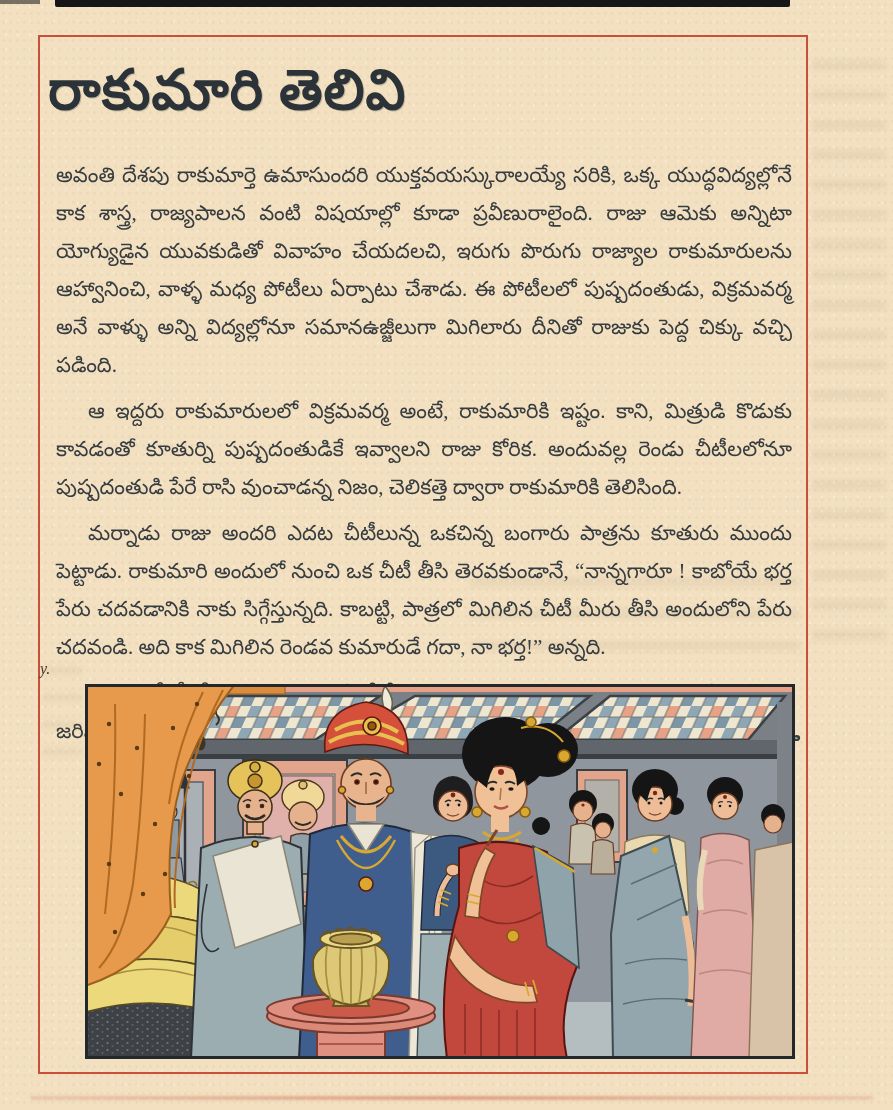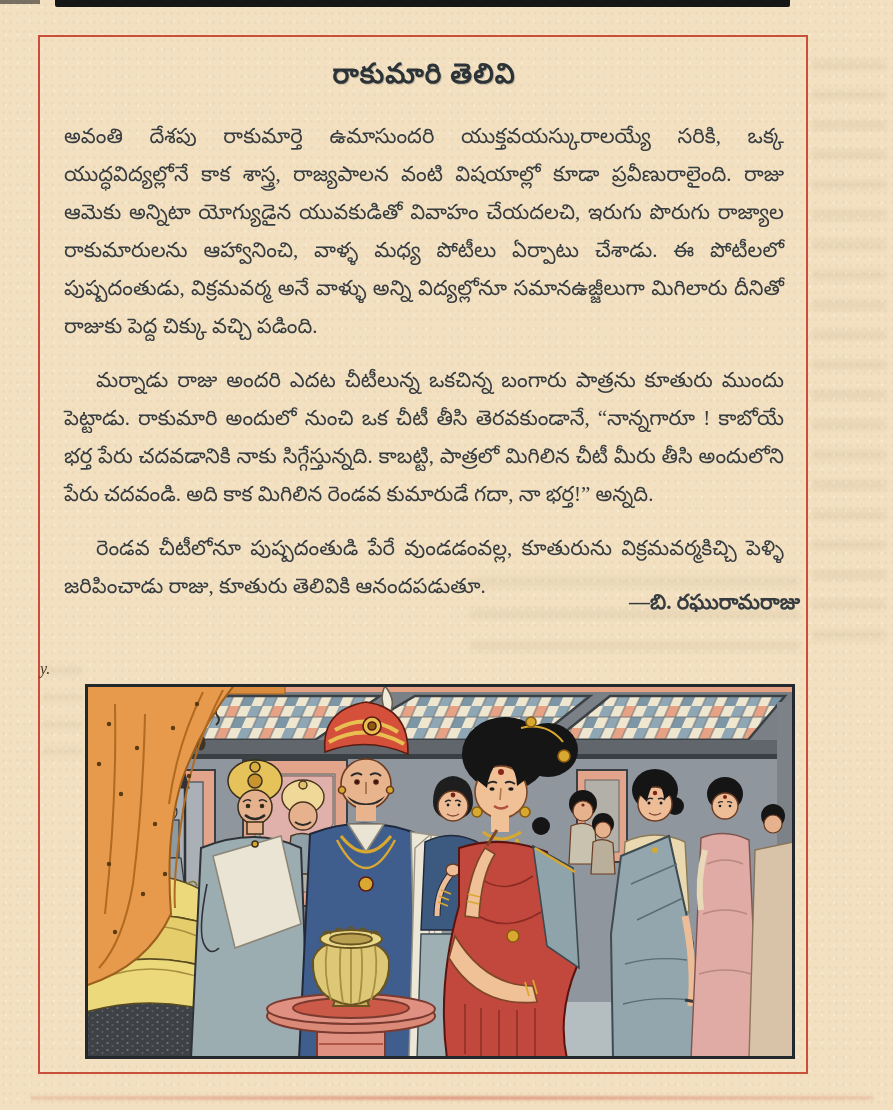--- a/index.html
+++ b/index.html
@@ -14,26 +14,26 @@
     background-image:
       radial-gradient(rgba(120,90,50,0.05) 1px, transparent 1.6px),
       radial-gradient(rgba(255,250,235,0.35) 1px, transparent 1.6px);
     background-size:7px 9px, 12px 14px;
   }
   .scan-edge-top{position:absolute;left:55px;top:0;width:735px;height:7px;background:#161616;border-radius:0 0 2px 2px;}
   .scan-edge-top2{position:absolute;left:0;top:0;width:40px;height:4px;background:rgba(20,20,20,.55);}
   .red-frame{position:absolute;left:38px;top:35px;width:766px;height:1035px;border:2px solid #c8503a;pointer-events:none;}
   .content{position:absolute;left:48px;top:46px;width:752px;}
   .title{
-    text-align:center;font-size:28px;font-weight:bold;color:#2b3338;
+    font-size:56px;font-weight:bold;color:#2b3338;
     letter-spacing:1px;margin:12px 0 20px 0;
     text-shadow:1px 1px 0 rgba(60,60,60,.25);
   }
   .story{font-size:21px;line-height:38px;text-align:justify;color:#363c40;}
-  .story p{margin:16px;text-indent:32px;}
+  .story p{margin:8px;text-indent:32px;}
   .story p.no-indent{text-indent:0;}
   .author{font-size:21px;line-height:38px;text-align:right;font-weight:bold;color:#363c40;margin-top:-38px;}
   .margin-mark{position:absolute;left:40px;top:660px;font-style:italic;font-size:16px;color:#4a3c2c;}
   .illustration{position:absolute;left:85px;top:684px;width:710px;height:375px;}
   .smudge{position:absolute;filter:blur(2.5px);pointer-events:none;}
   .smudge.right-col{left:812px;top:40px;width:74px;height:620px;opacity:.5;
     background:repeating-linear-gradient(to bottom, transparent 0 20px, rgba(135,115,85,.18) 20px 30px);}
   .smudge.mid{left:470px;top:555px;width:330px;height:110px;opacity:.5;
     background:repeating-linear-gradient(to bottom, transparent 0 22px, rgba(130,110,80,.15) 22px 32px);}
   .smudge.left-col{left:42px;top:648px;width:40px;height:120px;opacity:.45;
@@ -50,20 +50,21 @@
   <div class="scan-edge-top2"></div>
   <div class="smudge right-col"></div>
   <div class="smudge mid"></div>
   <div class="smudge left-col"></div>
   <div class="red-frame"></div>
 
   <div class="content">
     <div class="title">రాకుమారి తెలివి</div>
     <div class="story">
       <p class="no-indent">అవంతి దేశపు రాకుమార్తె ఉమాసుందరి యుక్తవయస్కురాలయ్యే సరికి, ఒక్క యుద్ధవిద్యల్లోనే కాక శాస్త్ర, రాజ్యపాలన వంటి విషయాల్లో కూడా ప్రవీణురాలైంది. రాజు ఆమెకు అన్నిటా యోగ్యుడైన యువకుడితో వివాహం చేయదలచి, ఇరుగు పొరుగు రాజ్యాల రాకుమారులను ఆహ్వానించి, వాళ్ళ మధ్య పోటీలు ఏర్పాటు చేశాడు. ఈ పోటీలలో పుష్పదంతుడు, విక్రమవర్మ అనే వాళ్ళు అన్ని విద్యల్లోనూ సమానఉజ్జీలుగా మిగిలారు దీనితో రాజుకు పెద్ద చిక్కు వచ్చి పడింది.</p>
+      <p>ఆ ఇద్దరు రాకుమారులలో విక్రమవర్మ అంటే, రాకుమారికి ఇష్టం. కాని, మిత్రుడి కొడుకు కావడంతో కూతుర్ని పుష్పదంతుడికే ఇవ్వాలని రాజు కోరిక. అందువల్ల రెండు చీటీలలోనూ పుష్పదంతుడి పేరే రాసి వుంచాడన్న నిజం, చెలికత్తె ద్వారా రాకుమారికి తెలిసింది.</p>
       <p>మర్నాడు రాజు అందరి ఎదట చీటీలున్న ఒకచిన్న బంగారు పాత్రను కూతురు ముందు పెట్టాడు. రాకుమారి అందులో నుంచి ఒక చీటీ తీసి తెరవకుండానే, “నాన్నగారూ ! కాబోయే భర్త పేరు చదవడానికి నాకు సిగ్గేస్తున్నది. కాబట్టి, పాత్రలో మిగిలిన చీటీ మీరు తీసి అందులోని పేరు చదవండి. అది కాక మిగిలిన రెండవ కుమారుడే గదా, నా భర్త!” అన్నది.</p>
       <p>రెండవ చీటీలోనూ పుష్పదంతుడి పేరే వుండడంవల్ల, కూతురును విక్రమవర్మకిచ్చి పెళ్ళి జరిపించాడు రాజు, కూతురు తెలివికి ఆనందపడుతూ.</p>
       <div class="author">—బి. రఘురామరాజు</div>
     </div>
   </div>
 
   <div class="margin-mark">y.</div>
 
   <svg class="illustration" viewBox="0 0 710 375" xmlns="http://www.w3.org/2000/svg">
     <defs>

